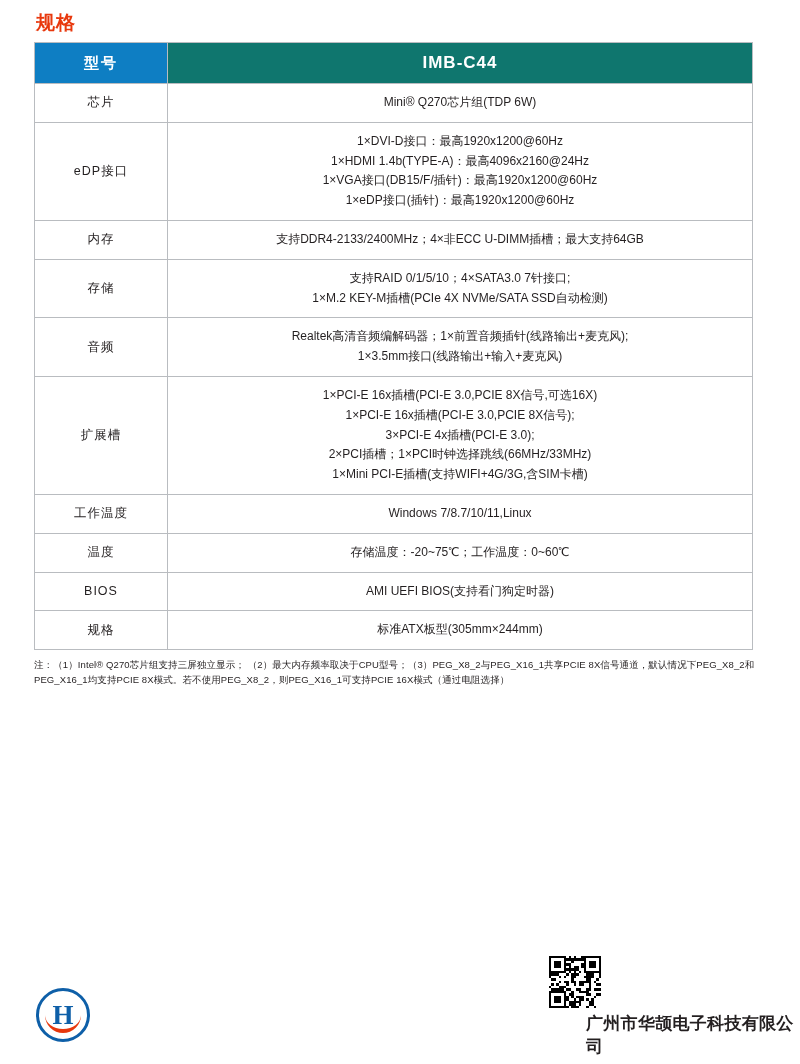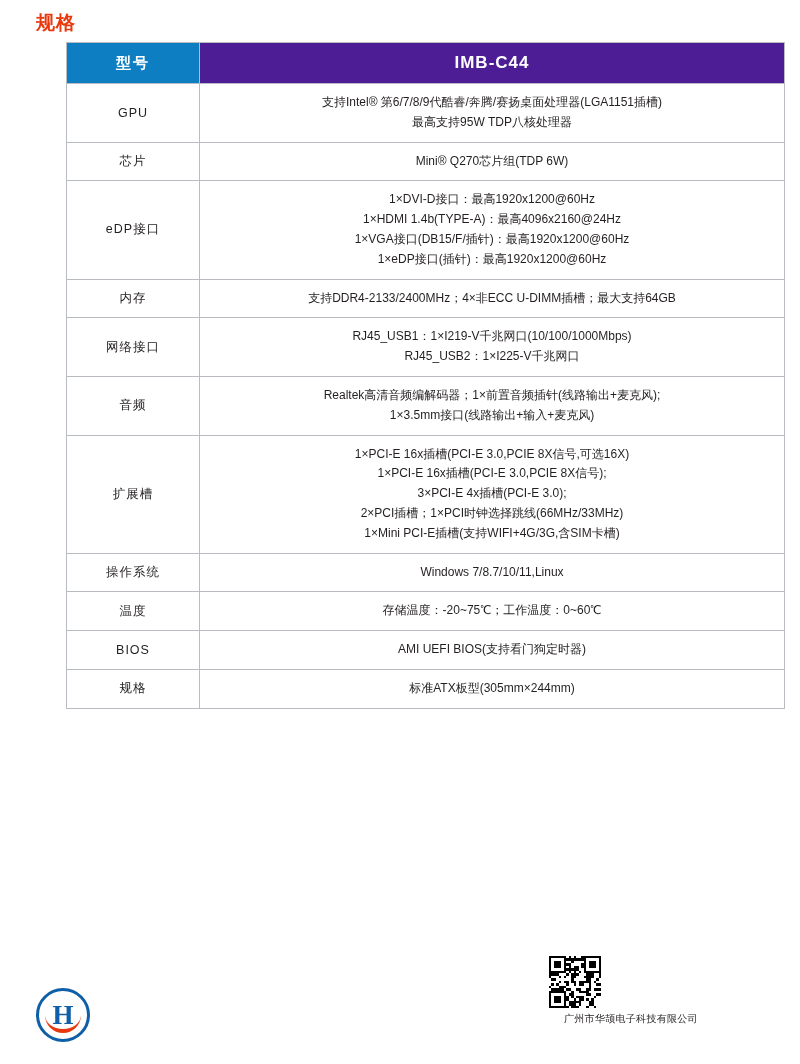--- a/index.html
+++ b/index.html
@@ -29,37 +29,36 @@
     letter-spacing: 1px;
     padding-top: 10px;
     padding-bottom: 6px;
     margin-left: 2px;
   }
   table.spec {
     width: 719px;
     border-collapse: collapse;
     table-layout: fixed;
     font-size: 12px;
-    margin-left: 32px;
   }
   table.spec th, table.spec td {
     border: 1px solid #b9bcc0;
   }
   .hdr-left {
     background: #0e7ec3;
     color: #ffffff;
     font-size: 15px;
     font-weight: bold;
     text-align: center;
     padding: 10px 4px;
     width: 124px;
     letter-spacing: 2px;
   }
   .hdr-right {
-    background: #4c1d95;
+    background: #0f766e;
     color: #ffffff;
     font-size: 17px;
     font-weight: bold;
     text-align: center;
     padding: 10px 4px;
     letter-spacing: 1px;
   }
   td.label {
     text-align: center;
     vertical-align: middle;
@@ -154,24 +153,24 @@
   }
   .logo-text {
     font-size: 27px;
     font-weight: bold;
     color: #0e5fa8;
     letter-spacing: 3px;
     font-family: "Liberation Sans", sans-serif;
   }
   .company {
     position: absolute;
-    left: 564px;
+    left: 586px;
     top: 56px;
-    font-size: 10px;
-    font-weight: normal;
+    font-size: 17px;
+    font-weight: bold;
     color: #231f20;
     letter-spacing: 0.3px;
   }
   .contact-list {
     position: absolute;
     left: 578px;
     top: 76px;
     font-size: 9px;
     color: #231f20;
     line-height: 1.85;
@@ -215,66 +214,65 @@
 
   <table class="spec">
     <thead>
       <tr>
         <th class="hdr-left">型号</th>
         <th class="hdr-right">IMB-C44</th>
       </tr>
     </thead>
     <tbody>
       <tr>
-        <td class="label">GPU</td>
-        <td class="value">支持Intel® 第6/7/8/9代酷睿/奔腾/赛扬桌面处理器(LGA1151插槽)<br>最高支持95W TDP八核处理器</td>
-      </tr>
-      <tr>
         <td class="label">芯片</td>
         <td class="value">Mini® Q270芯片组(TDP 6W)</td>
       </tr>
       <tr>
         <td class="label">eDP接口</td>
         <td class="value">1×DVI-D接口：最高1920x1200@60Hz<br>1×HDMI 1.4b(TYPE-A)：最高4096x2160@24Hz<br>1×VGA接口(DB15/F/插针)：最高1920x1200@60Hz<br>1×eDP接口(插针)：最高1920x1200@60Hz</td>
       </tr>
       <tr>
         <td class="label">内存</td>
         <td class="value">支持DDR4-2133/2400MHz；4×非ECC U-DIMM插槽；最大支持64GB</td>
       </tr>
       <tr>
-        <td class="label">网络接口</td>
-        <td class="value">RJ45_USB1：1×I219-V千兆网口(10/100/1000Mbps)<br>RJ45_USB2：1×I225-V千兆网口</td>
+        <td class="label">存储</td>
+        <td class="value">支持RAID 0/1/5/10；4×SATA3.0 7针接口;<br>1×M.2 KEY-M插槽(PCIe 4X NVMe/SATA SSD自动检测)</td>
       </tr>
       <tr>
         <td class="label">音频</td>
         <td class="value">Realtek高清音频编解码器；1×前置音频插针(线路输出+麦克风);<br>1×3.5mm接口(线路输出+输入+麦克风)</td>
       </tr>
       <tr>
         <td class="label">扩展槽</td>
         <td class="value">1×PCI-E 16x插槽(PCI-E 3.0,PCIE 8X信号,可选16X)<br>1×PCI-E 16x插槽(PCI-E 3.0,PCIE 8X信号);<br>3×PCI-E 4x插槽(PCI-E 3.0);<br>2×PCI插槽；1×PCI时钟选择跳线(66MHz/33MHz)<br>1×Mini PCI-E插槽(支持WIFI+4G/3G,含SIM卡槽)</td>
       </tr>
       <tr>
-        <td class="label">操作系统</td>
+        <td class="label">工作温度</td>
         <td class="value">Windows 7/8.7/10/11,Linux</td>
       </tr>
       <tr>
         <td class="label">温度</td>
         <td class="value">存储温度：-20~75℃；工作温度：0~60℃</td>
       </tr>
       <tr>
         <td class="label">BIOS</td>
         <td class="value">AMI UEFI BIOS(支持看门狗定时器)</td>
       </tr>
       <tr>
         <td class="label">规格</td>
         <td class="value">标准ATX板型(305mm×244mm)</td>
       </tr>
     </tbody>
   </table>
 
+  <div class="note">
+    <span class="note-label">注：</span><span>（1）Intel® Q270芯片组支持三屏独立显示；  （2）最大内存频率取决于CPU型号；（3）PEG_X8_2与PEG_X16_1共享PCIE 8X信号通道，默认情况下PEG_X8_2和PEG_X16_1均支持PCIE 8X模式。若不使用PEG_X8_2，则PEG_X16_1可支持PCIE 16X模式（通过电阻选择）</span>
+  </div>
 
   <div class="footer">
     <div class="footer-bar"></div>
 
     <div class="qr">
       <div class="qrgrid" id="qrgrid">
           <i style="background: rgb(0, 0, 0);"></i>
           <i style="background: rgb(0, 0, 0);"></i>
           <i style="background: rgb(0, 0, 0);"></i>
           <i style="background: rgb(0, 0, 0);"></i>

